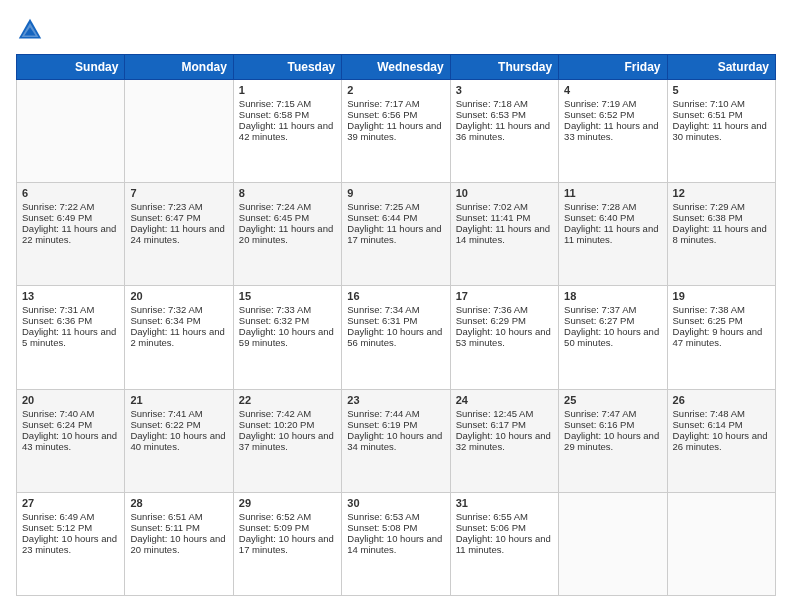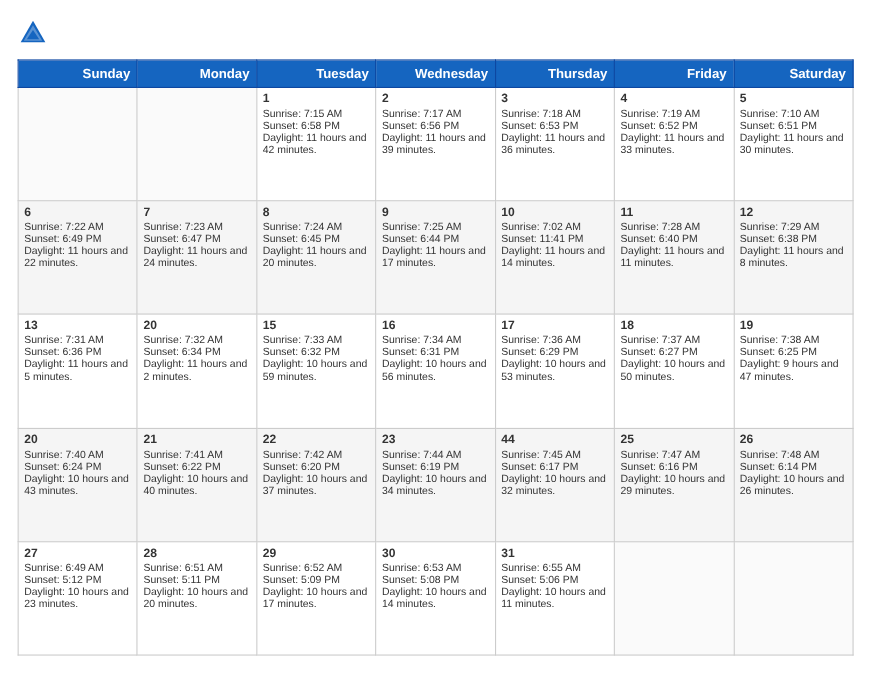--- a/index.html
+++ b/index.html
@@ -258,32 +258,32 @@
           </td>
           <td>
             <span class="day-number">21</span>
             <div>Sunrise: 7:41 AM</div>
             <div>Sunset: 6:22 PM</div>
             <div>Daylight: 10 hours and 40 minutes.</div>
           </td>
           <td>
             <span class="day-number">22</span>
             <div>Sunrise: 7:42 AM</div>
-            <div>Sunset: 6:20 PM</div>
+            <div>Sunset: 10:20 PM</div>
             <div>Daylight: 10 hours and 37 minutes.</div>
           </td>
           <td>
             <span class="day-number">23</span>
             <div>Sunrise: 7:44 AM</div>
             <div>Sunset: 6:19 PM</div>
             <div>Daylight: 10 hours and 34 minutes.</div>
           </td>
           <td>
-            <span class="day-number">44</span>
-            <div>Sunrise: 7:45 AM</div>
+            <span class="day-number">24</span>
+            <div>Sunrise: 12:45 AM</div>
             <div>Sunset: 6:17 PM</div>
             <div>Daylight: 10 hours and 32 minutes.</div>
           </td>
           <td>
             <span class="day-number">25</span>
             <div>Sunrise: 7:47 AM</div>
             <div>Sunset: 6:16 PM</div>
             <div>Daylight: 10 hours and 29 minutes.</div>
           </td>
           <td>

